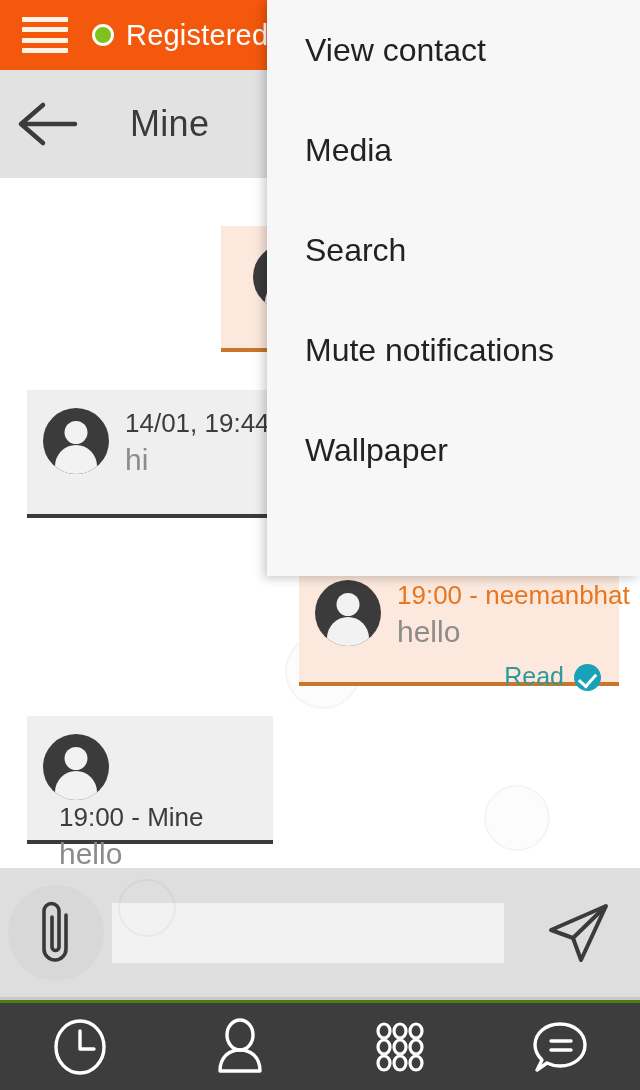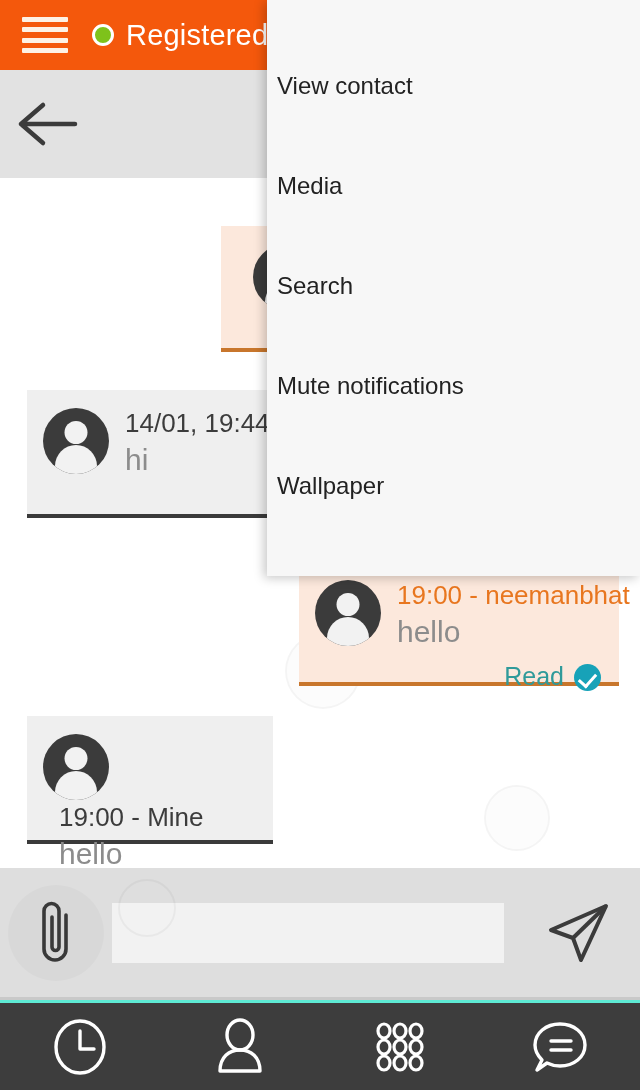--- a/index.html
+++ b/index.html
@@ -1,21 +1,21 @@
 <!DOCTYPE html>
 <html><head>
 <meta charset="utf-8">
 <style>
   * { margin:0; padding:0; box-sizing:border-box; }
   html,body{
     width:640px; height:1090px;
     font-family:"Liberation Sans", sans-serif;
     background:#ffffff; overflow:hidden;
   }
-  #app{ position:relative; width:640px; height:1090px; background:#5eead4; }
+  #app{ position:relative; width:640px; height:1090px; background:#4d7c0f; }
 
   
   .statusbar{
     position:absolute; left:0; top:0; width:640px; height:70px;
     background:#f4580c; display:flex; align-items:center;
   }
   .hamburger{
     width:46px; height:44px; margin-left:22px;
     display:flex; flex-direction:column; justify-content:space-between;
     padding:4px 0; cursor:pointer;
@@ -125,22 +125,22 @@
   .navitem{ flex:1; display:flex; align-items:center; justify-content:center;
             height:87px; cursor:pointer; }
 
   
   .menu{
     position:absolute; left:267px; top:0; width:373px; height:576px;
     background:#f7f7f7; box-shadow:-3px 2px 10px rgba(0,0,0,0.22);
     z-index:40;
   }
   .menu-item{
-    height:100px; display:flex; align-items:flex-end; padding-left:10px;
-    font-size:24px; color:#222; cursor:pointer; position:relative;
+    height:100px; display:flex; align-items:center; padding-left:38px;
+    font-size:32px; color:#222; cursor:pointer; position:relative;
   }
   .menu-caret{
     position:absolute; right:24px; top:50%; transform:translateY(-50%);
     width:0; height:0; border-left:13px solid #555;
     border-top:9px solid transparent; border-bottom:9px solid transparent;
   }
 </style>
 </head>
 <body>
 
@@ -158,20 +158,21 @@
       <div class="reg-label">Registered</div>
     </div>
   </div>
 
   <div class="toolbar">
     <div class="back-btn">
       <svg class="back-arrow" width="62" height="48" viewBox="0 0 62 48">
         <path d="M4 24 H58 M4 24 L26 5 M4 24 L26 43" stroke="#3b3b3b" stroke-width="4.5" fill="none" stroke-linecap="round" stroke-linejoin="round"></path>
       </svg>
     </div>
+    <div class="chat-title">Mine</div>
   </div>
 
   <div class="msglist">
 
     <div class="ripple" style="left:285px; top:455px; width:76px; height:76px;"></div>
     <div class="ripple" style="left:484px; top:607px; width:66px; height:66px;"></div>
 
     <div class="bubble outgoing" style="left:221px; top:48px; width:162px; height:126px;">
       <div class="avatar" style="margin-left:16px;"></div>
       <div class="bubble-body">

